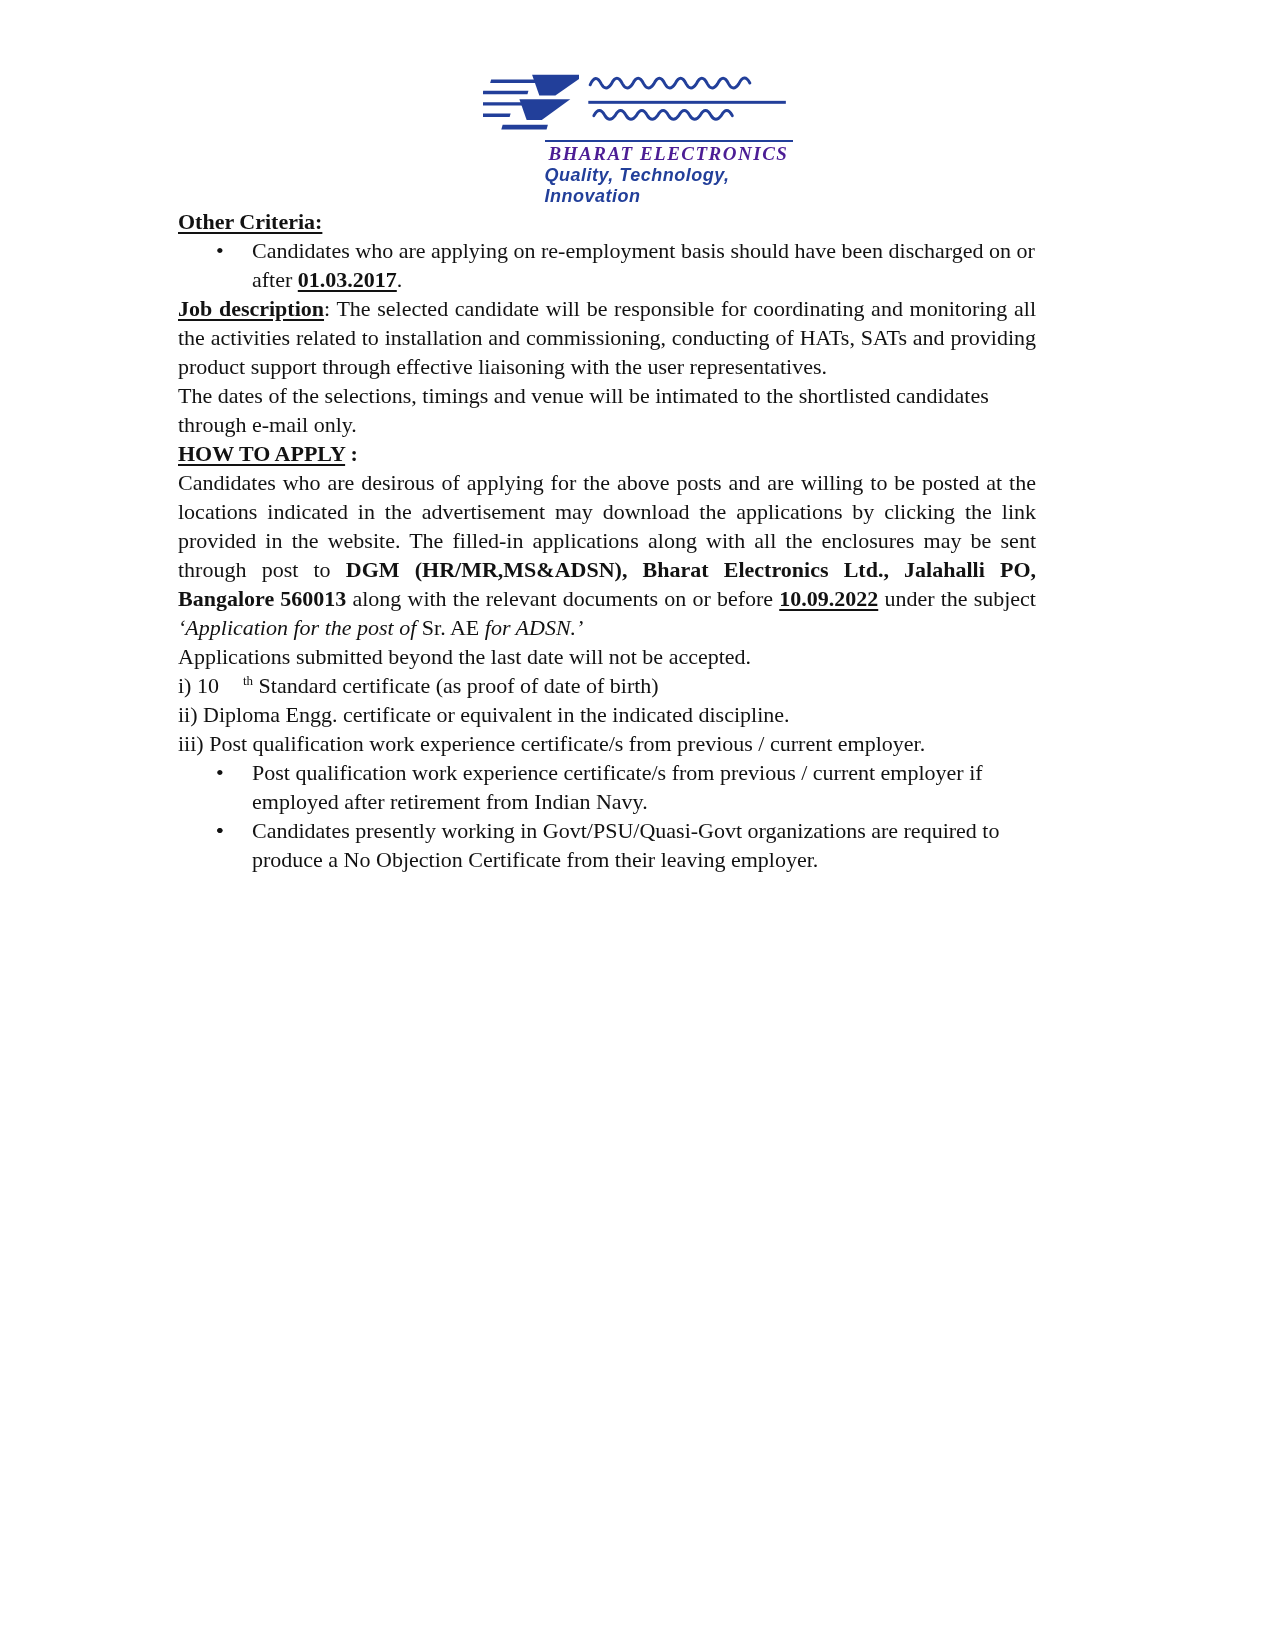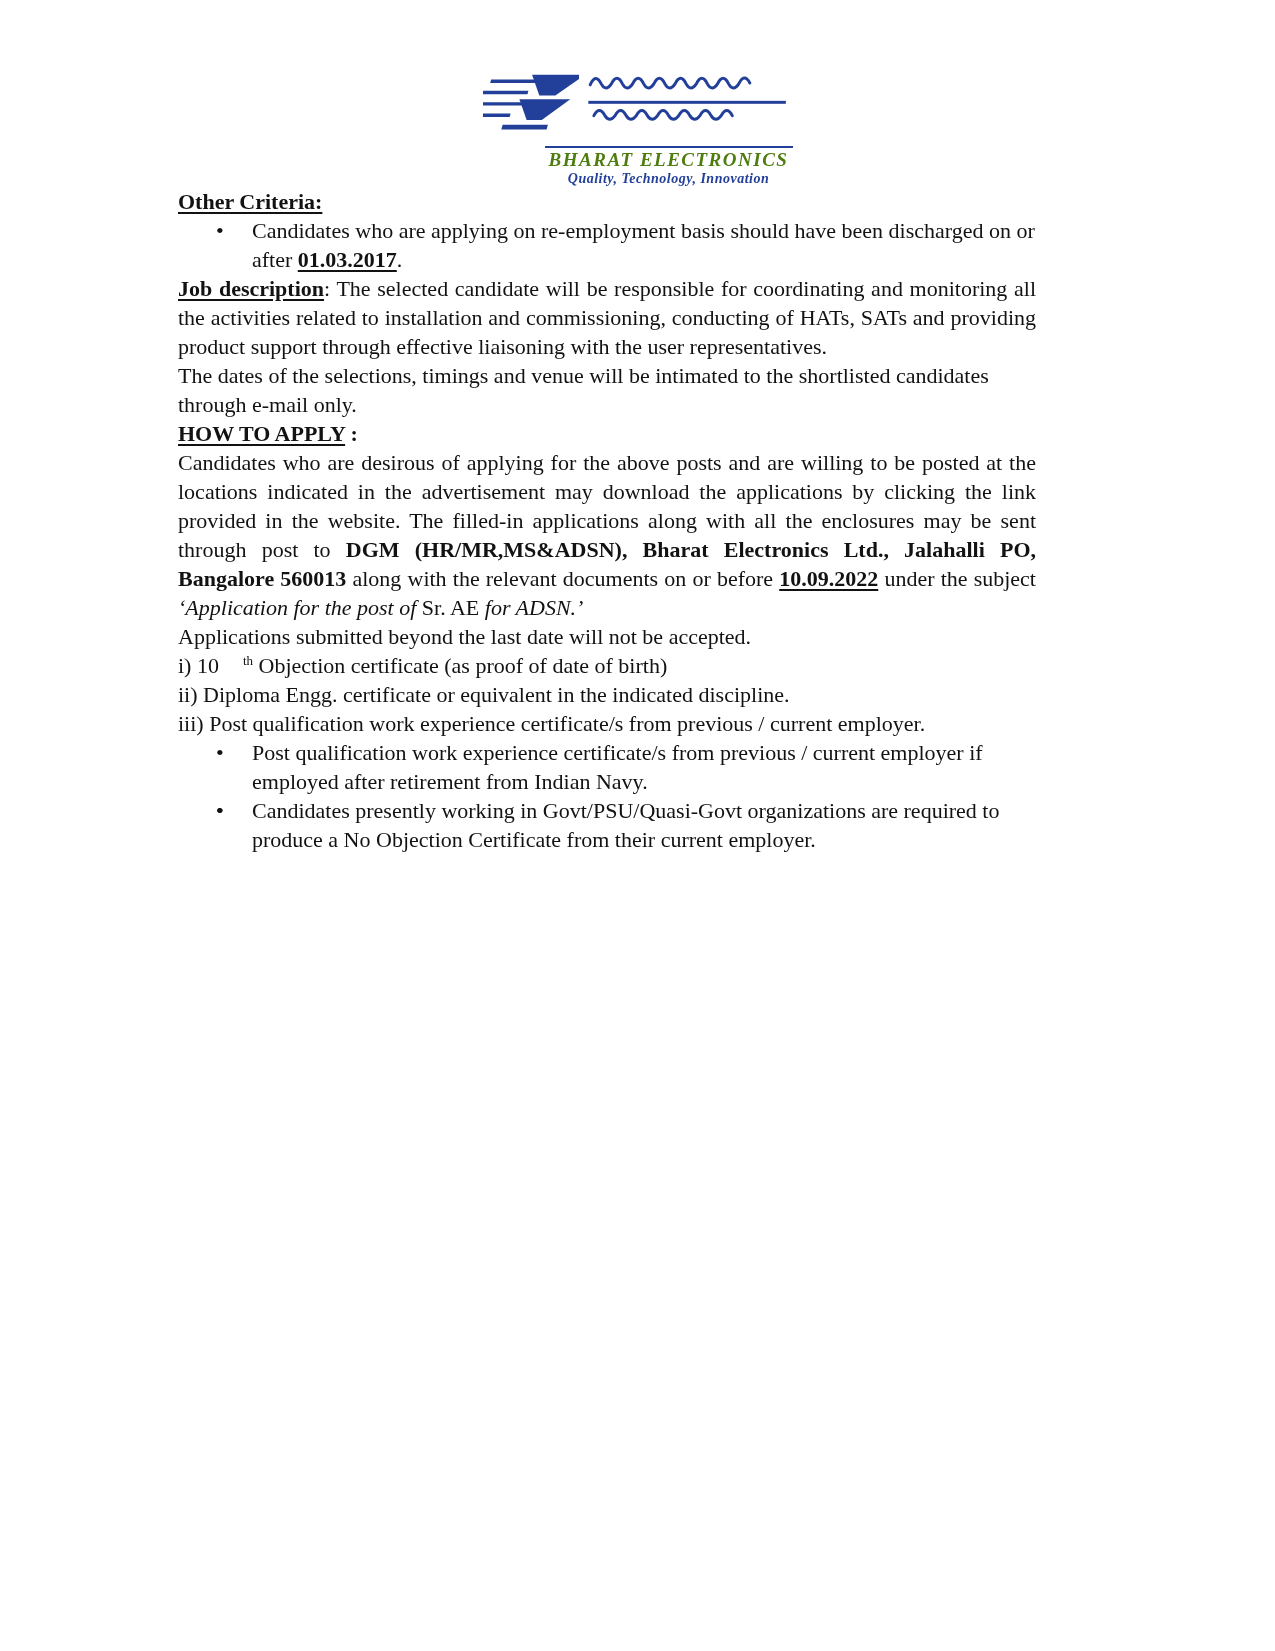--- a/index.html
+++ b/index.html
@@ -18,33 +18,33 @@
     margin:0 auto;
     padding-top:70px;
     display:flex;flex-direction:column;align-items:flex-end;
   }
   .logo-row{display:flex;align-items:flex-start;gap:4px;width:100%;}
   .logo-mark{width:96px;height:66px;flex:0 0 auto;margin-top:2px;}
   .logo-scripts{display:flex;flex-direction:column;gap:5px;flex:1;}
   .script-line{width:100%;height:24px;}
   .logo-name{
     border-top:2px solid #223f9a;
-    margin-top:8px;padding-top:1px;
-    color:#4d7c0f;
+    margin-top:2px;padding-top:1px;
+    color:#4c1d95;
     font-style:italic;font-weight:bold;
     font-size:19px;letter-spacing:1.5px;
     width:248px;text-align:center;
     font-family:"Liberation Serif","DejaVu Serif",serif;
   }
   .logo-tagline{
     color:#223f9a;
     font-style:italic;font-weight:bold;
-    font-size:14px;letter-spacing:.5px;
-    width:248px;text-align:center;
-    font-family:Liberation Serif, serif;
+    font-size:18px;letter-spacing:.5px;
+    width:248px;text-align:left;
+    font-family:Liberation Sans, sans-serif;
   }
 
   
   .content{
     width:858px;
     margin-left:178px;
     font-size:22px;
     line-height:29px;
   }
   .content p,.content h3,.content div.item{margin:0;}
@@ -120,35 +120,35 @@
 
     <p class="mt-par">The dates of the selections, timings and venue will be intimated to the shortlisted candidates through e-mail only.</p>
 
     <h3 class="mt-sec"><span class="u">HOW TO APPLY</span> <span>:</span></h3>
 
     <p class="mt-par just"><span>Candidates who are desirous of applying for the above posts and are willing to be posted at the locations indicated in the advertisement may download the applications by clicking the link provided in the website.  The filled-in applications along with all the enclosures may be sent through post to </span><span class="b">DGM (HR/MR,MS&amp;ADSN), Bharat Electronics Ltd., Jalahalli PO, Bangalore 560013</span><span> along with the relevant documents on or before </span><span class="b u">10.09.2022</span><span> under the subject </span><span class="i">‘Application for the post of </span><span>Sr. AE </span><span class="i"> for ADSN.’</span></p>
 
     <p class="mt-par">Applications submitted beyond the last date will not be accepted.</p>
 
 
-    <div class="item mt-par"><span>i) 10</span><sup class="ord">th</sup><span> Objection certificate (as proof of date of birth)</span></div>
+    <div class="item mt-par"><span>i) 10</span><sup class="ord">th</sup><span> Standard certificate (as proof of date of birth)</span></div>
 
     <div class="item mt-par">ii) Diploma Engg. certificate or equivalent in the indicated discipline.</div>
 
     <div class="item mt-par">iii) Post qualification work experience certificate/s from previous / current employer.</div>
 
 
     <ul class="bullets tight">
       <li>
         <span class="marker">•</span>
         <span>Post qualification work experience certificate/s from previous / current employer if employed after retirement from Indian Navy.</span>
       </li>
       <li>
         <span class="marker">•</span>
       </li>
       <li>
         <span class="marker">•</span>
-        <span>Candidates presently working in Govt/PSU/Quasi-Govt organizations are required to produce a No Objection Certificate from their current employer.</span>
+        <span>Candidates presently working in Govt/PSU/Quasi-Govt organizations are required to produce a No Objection Certificate from their leaving employer.</span>
       </li>
     </ul>
 
   </main>
 </div>
 
 </body></html>

